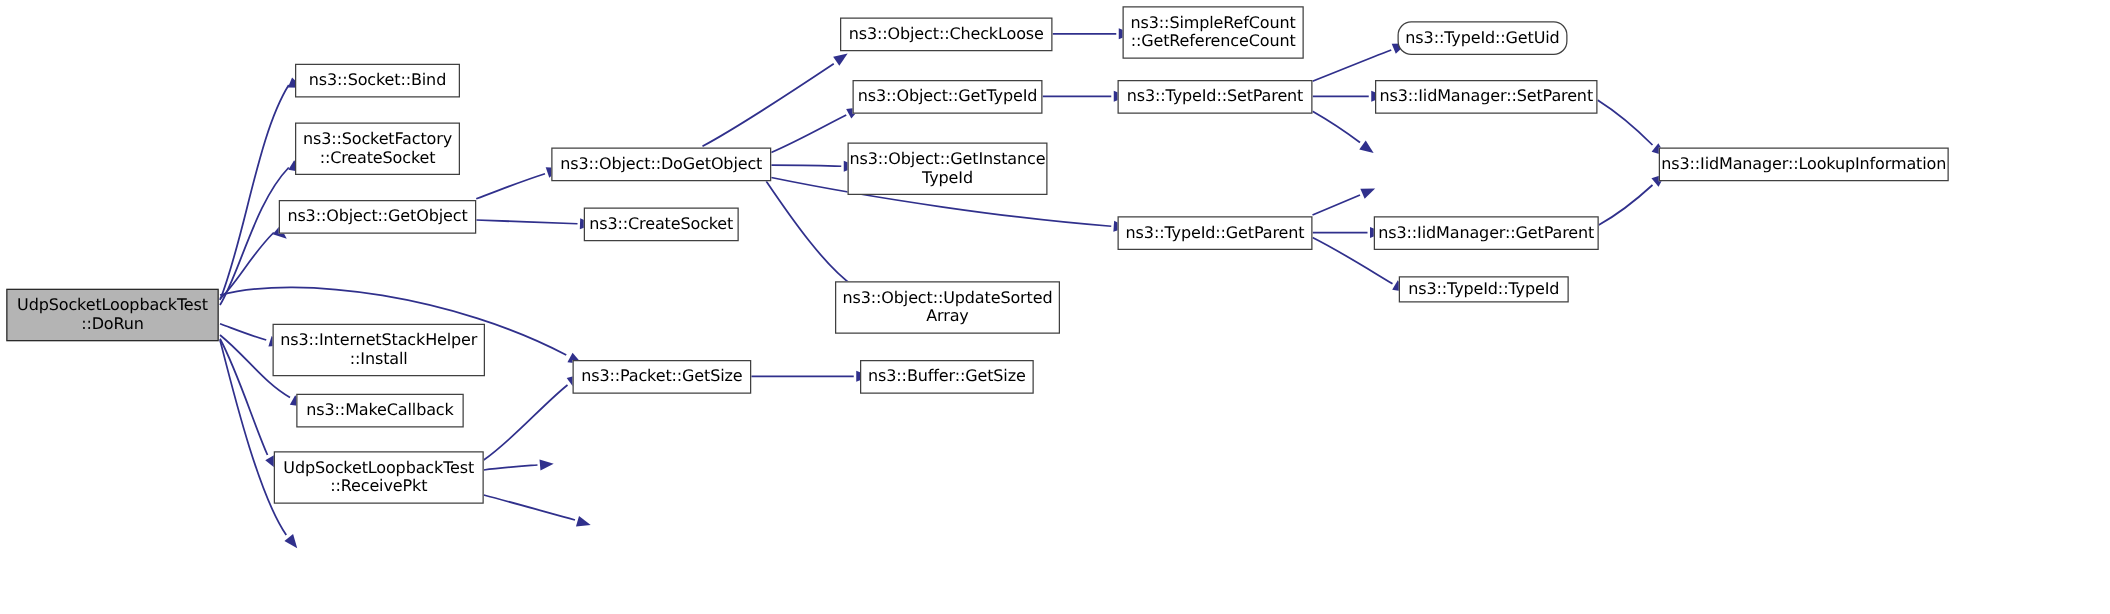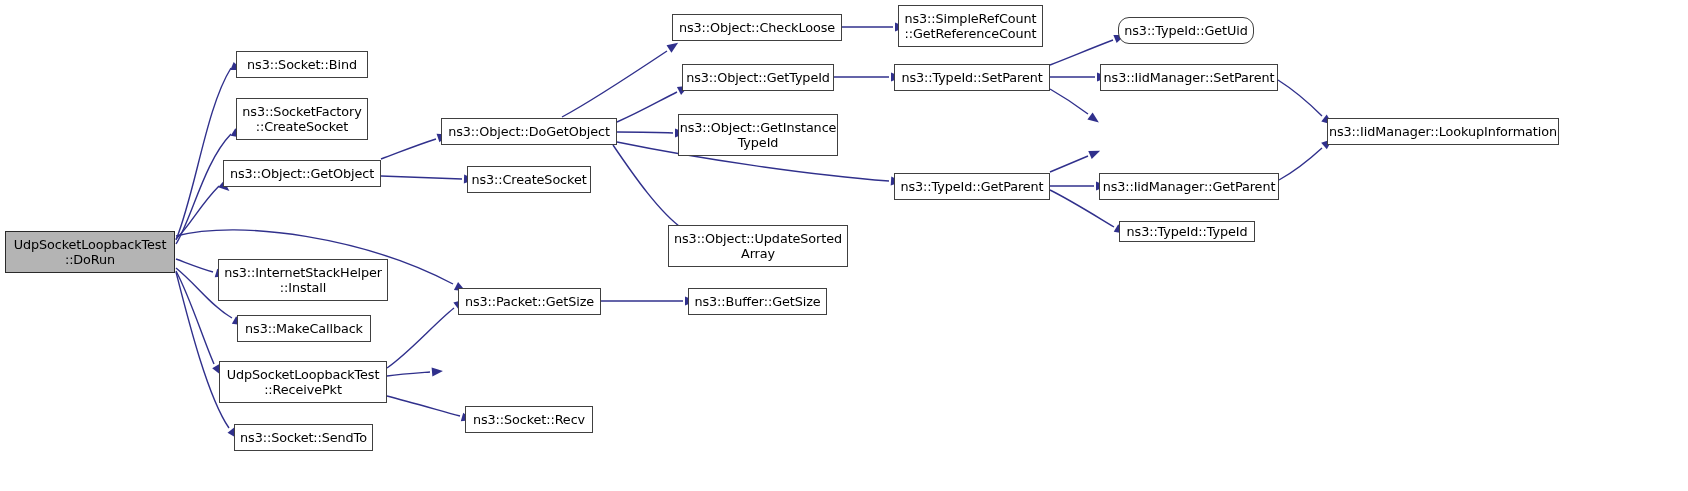--- a/index.html
+++ b/index.html
@@ -113,25 +113,23 @@
 ::DoRun</div>
     <div class="node" style="left: 236px; top: 51px; width: 132px; height: 27px;">ns3::Socket::Bind</div>
     <div class="node" style="left: 236px; top: 98px; width: 132px; height: 42px;">ns3::SocketFactory
 ::CreateSocket</div>
     <div class="node" style="left: 223px; top: 160px; width: 158px; height: 27px;">ns3::Object::GetObject</div>
     <div class="node" style="left: 218px; top: 259px; width: 170px; height: 42px;">ns3::InternetStackHelper
 ::Install</div>
     <div class="node" style="left: 237px; top: 315px; width: 134px; height: 27px;">ns3::MakeCallback</div>
     <div class="node" style="left: 219px; top: 361px; width: 168px; height: 42px;">UdpSocketLoopbackTest
 ::ReceivePkt</div>
-    <div class="node" style="left: 234px; top: 424px; width: 139px; height: 27px;">ns3::Socket::SendTo</div>
     <div class="node" style="left: 441px; top: 118px; width: 176px; height: 27px;">ns3::Object::DoGetObject</div>
     <div class="node" style="left: 467px; top: 166px; width: 124px; height: 27px;">ns3::CreateSocket</div>
     <div class="node" style="left: 458px; top: 288px; width: 143px; height: 27px;">ns3::Packet::GetSize</div>
-    <div class="node" style="left: 465px; top: 406px; width: 128px; height: 27px;">ns3::Socket::Recv</div>
     <div class="node" style="left: 672px; top: 14px; width: 170px; height: 27px;">ns3::Object::CheckLoose</div>
     <div class="node" style="left: 682px; top: 64px; width: 152px; height: 27px;">ns3::Object::GetTypeId</div>
     <div class="node" style="left: 678px; top: 114px; width: 160px; height: 42px; text-align: center;">ns3::Object::GetInstance
 TypeId</div>
     <div class="node" style="left: 668px; top: 225px; width: 180px; height: 42px;">ns3::Object::UpdateSorted
 Array</div>
     <div class="node" style="left: 688px; top: 288px; width: 139px; height: 27px;">ns3::Buffer::GetSize</div>
     <div class="node" style="left: 898px; top: 5px; width: 145px; height: 42px;">ns3::SimpleRefCount
 ::GetReferenceCount</div>
     <div class="node" style="left: 894px; top: 64px; width: 156px; height: 27px;">ns3::TypeId::SetParent</div>

